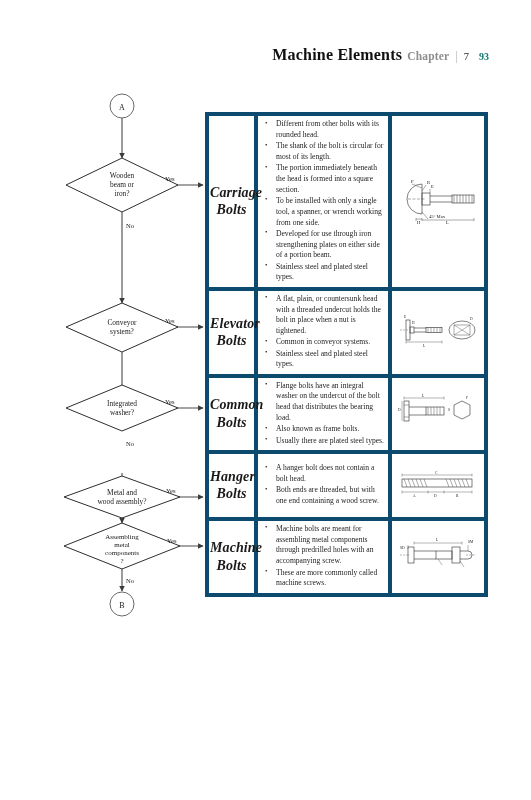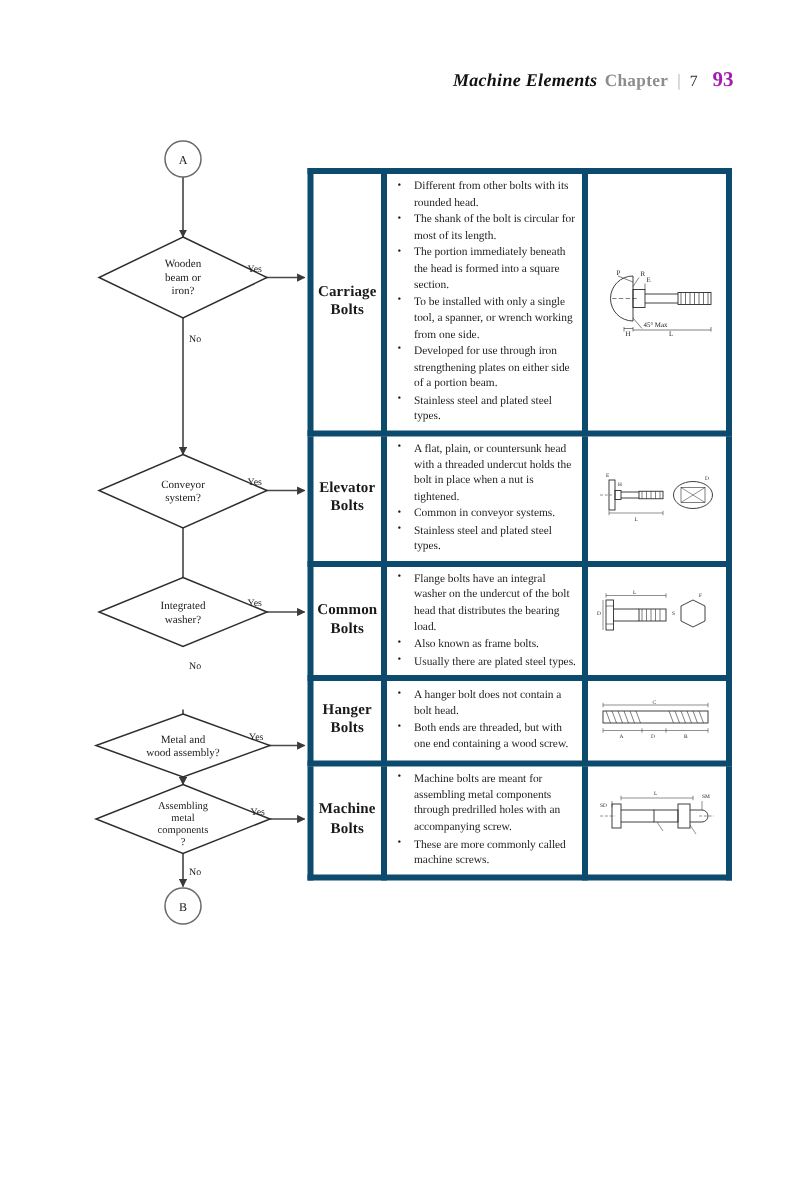--- a/index.html
+++ b/index.html
@@ -20,45 +20,44 @@
   #page-header {
     position: absolute;
     top: 46px;
     right: 42px;
     display: flex;
     align-items: baseline;
     gap: 5px;
     white-space: nowrap;
   }
   #page-header .hdr-title {
-    font-size: 12px;
+    font-size: 16px;
     font-weight: bold;
     letter-spacing: .2px;
     color: #111;
-    font-style: italic;
   }
   #page-header .hdr-chapter {
     font-size: 11.5px;
     font-weight: bold;
     color: #8d8d8d;
     letter-spacing: .2px;
   }
   #page-header .hdr-sep {
     font-size: 11.5px;
     color: #b0b0b0;
     padding: 0 1px;
   }
   #page-header .hdr-chapnum {
     font-size: 10.5px;
     color: #2b2b2b;
   }
   #page-header .hdr-pagenum {
-    font-size: 14px;
+    font-size: 10px;
     font-weight: bold;
-    color: #a21caf;
+    color: #0f766e;
     padding-left: 5px;
   }
 
   
   #flowchart {
     position: absolute;
     left: 0;
     top: 0;
     width: 205px;
     height: 800px;
@@ -76,24 +75,25 @@
   }
   #bolt-table td {
     border: 4px solid #0c4a6e;
     vertical-align: middle;
     padding: 0;
   }
   #bolt-table td.name-cell {
     width: 43px;
     text-align: center;
     font-weight: bold;
-    font-size: 10px;
+    font-size: 14px;
     line-height: 1.25;
     letter-spacing: .1px;
     padding: 14px 1px;
+    font-style: italic;
   }
   #bolt-table td.desc-cell {
     width: 124px;
     padding: 3px 4px 3px 2px;
   }
   #bolt-table td.fig-cell {
     width: 88px;
     text-align: center;
     padding: 2px;
   }

